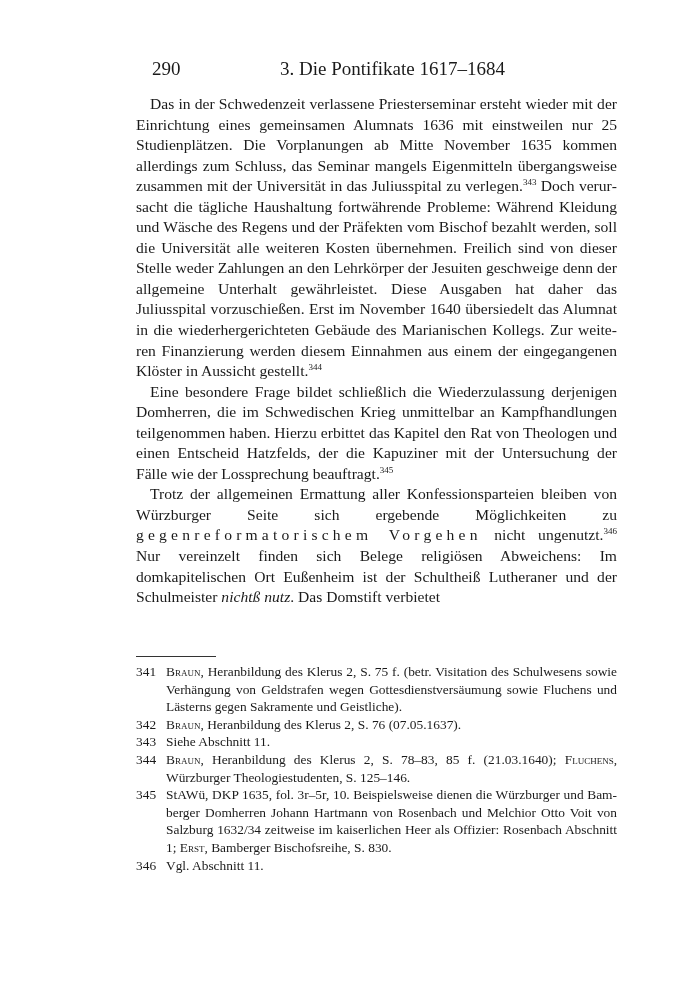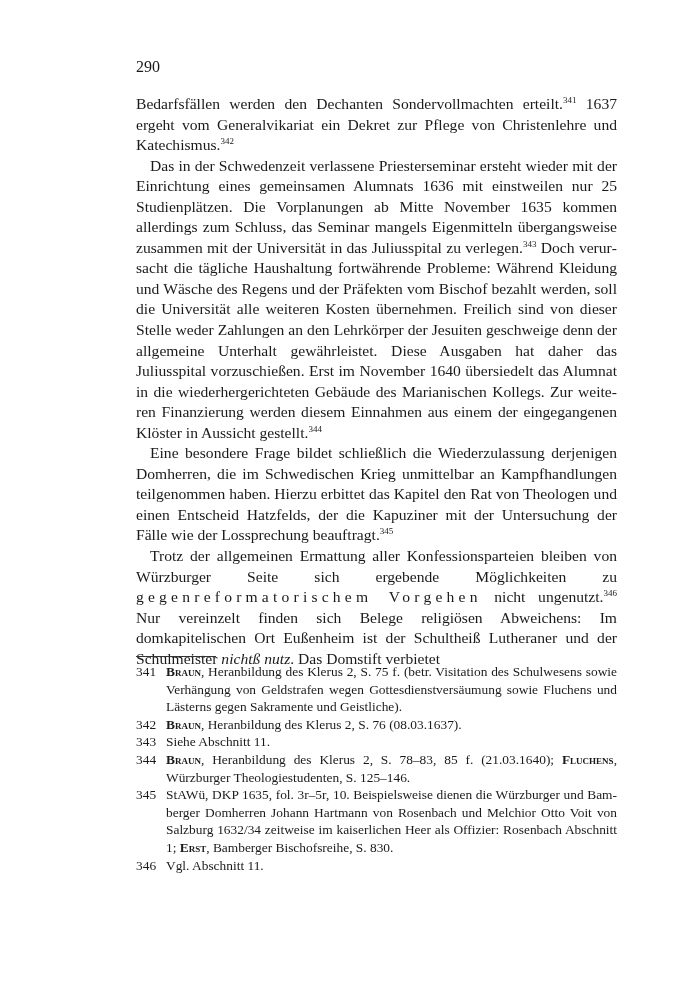--- a/index.html
+++ b/index.html
@@ -1,66 +1,64 @@
 <!DOCTYPE html>
 <html><head>
 <meta charset="utf-8">
 <style>
   html, body { margin: 0; padding: 0; background: #ffffff; }
   body { width: 700px; height: 988px; position: relative; overflow: hidden;
          font-family: "Liberation Serif", "DejaVu Serif", serif; color: #1a1a1a; }
   .page { position: absolute; left: 136px; top: 0; width: 481px; }
-  .header { position: absolute; top: 58px; left: 0; width: 481px; height: 20px; font-size: 16px; }
+  .header { position: absolute; top: 58px; left: 16px; width: 481px; height: 20px; font-size: 19px; }
   .pgnum { position: absolute; left: 0; top: 0; }
   .running { position: absolute; left: 0; right: 0; text-align: center; top: 0; }
   .body { position: absolute; top: 94px; left: 0; width: 481px; font-size: 15.6px; line-height: 20.55px; }
   .body p { margin: 0; text-align: justify; hyphens: manual; }
   .body p.indent { text-indent: 14px; }
   sup { font-size: 9px; line-height: 0; vertical-align: 6px; }
   .spaced { letter-spacing: 4.2px; }
-  .sc { font-variant: small-caps; font-weight: bold; }
+  .sc { font-variant: small-caps; }
   .rule { position: absolute; top: 656px; left: 0; width: 80px; height: 0; border-top: 1px solid #333; }
   .notes { position: absolute; top: 663px; left: 0; width: 481px; font-size: 13.4px; line-height: 17.6px; }
   .note { display: flex; margin: 0; }
   .note .num { width: 30px; flex: 0 0 30px; }
   .note .txt { flex: 1; text-align: justify; }
 </style>
 </head>
 <body>
 
 <div class="page">
   <div class="header">
     <span class="pgnum">290</span>
+    <span class="running">3. Die Pontifikate 1617–1684</span>
   </div>
 
   <div class="body">
-    <p>
-      <span>Bedarfsfällen werden den Dechanten Sondervollmachten erteilt.</span><sup>341</sup><span> 1637 ergeht vom Generalvikariat ein Dekret zur Pflege von Christenlehre und Katechismus.</span><sup>342</sup>
-    </p>
     <p class="indent">
       <span>Das in der Schwedenzeit verlassene Priesterseminar ersteht wieder mit der Einrichtung eines gemeinsamen Alumnats 1636 mit einstweilen nur 25 Studienplätzen. Die Vorplanungen ab Mitte November 1635 kommen allerdings zum Schluss, das Seminar mangels Eigenmitteln übergangsweise zusammen mit der Universität in das Juliusspital zu verlegen.</span><sup>343</sup><span> Doch verur­sacht die tägliche Haushaltung fortwährende Probleme: Während Kleidung und Wäsche des Regens und der Präfekten vom Bischof bezahlt werden, soll die Universität alle weiteren Kosten übernehmen. Freilich sind von dieser Stelle weder Zahlungen an den Lehrkörper der Jesuiten geschweige denn der allgemeine Unterhalt gewährleistet. Diese Ausgaben hat daher das Juliusspital vorzuschießen. Erst im November 1640 übersiedelt das Alumnat in die wiederhergerichteten Gebäude des Marianischen Kollegs. Zur weite­ren Finanzierung werden diesem Einnahmen aus einem der eingegangenen Klöster in Aussicht gestellt.</span><sup>344</sup>
     </p>
     <p class="indent">
       <span>Eine besondere Frage bildet schließlich die Wiederzulassung derjenigen Domherren, die im Schwedischen Krieg unmittelbar an Kampfhandlungen teilgenommen haben. Hierzu erbittet das Kapitel den Rat von Theologen und einen Entscheid Hatzfelds, der die Kapuziner mit der Untersuchung der Fälle wie der Lossprechung beauftragt.</span><sup>345</sup>
     </p>
     <p class="indent">
       <span>Trotz der allgemeinen Ermattung aller Konfessionsparteien bleiben von Würzburger Seite sich ergebende Möglichkeiten zu </span><span class="spaced">gegenreformatori­schem Vorgehen</span><span> nicht ungenutzt.</span><sup>346</sup><span> Nur vereinzelt finden sich Belege religiösen Abweichens: Im domkapitelischen Ort Eußenheim ist der Schult­heiß Lutheraner und der Schulmeister </span><i>nichtß nutz</i><span>. Das Domstift verbietet</span>
     </p>
   </div>
 
   <div class="rule"></div>
 
   <div class="notes">
     <div class="note">
       <span class="num">341</span>
       <span class="txt"><span class="sc">Braun</span><span>, Heranbildung des Klerus 2, S. 75 f. (betr. Visitation des Schulwesens sowie Verhängung von Geldstrafen wegen Gottesdienstversäumung sowie Fluchens und Lästerns gegen Sakramente und Geistliche).</span></span>
     </div>
     <div class="note">
       <span class="num">342</span>
-      <span class="txt"><span class="sc">Braun</span><span>, Heranbildung des Klerus 2, S. 76 (08.03.1637).</span></span>
+      <span class="txt"><span class="sc">Braun</span><span>, Heranbildung des Klerus 2, S. 76 (07.05.1637).</span></span>
     </div>
     <div class="note">
       <span class="num">343</span>
       <span class="txt"><span>Siehe Abschnitt 11.</span></span>
     </div>
     <div class="note">
       <span class="num">344</span>
       <span class="txt"><span class="sc">Braun</span><span>, Heranbildung des Klerus 2, S. 78–83, 85 f. (21.03.1640); </span><span class="sc">Fluchens</span><span>, Würzburger Theologiestudenten, S. 125–146.</span></span>
     </div>
     <div class="note">

